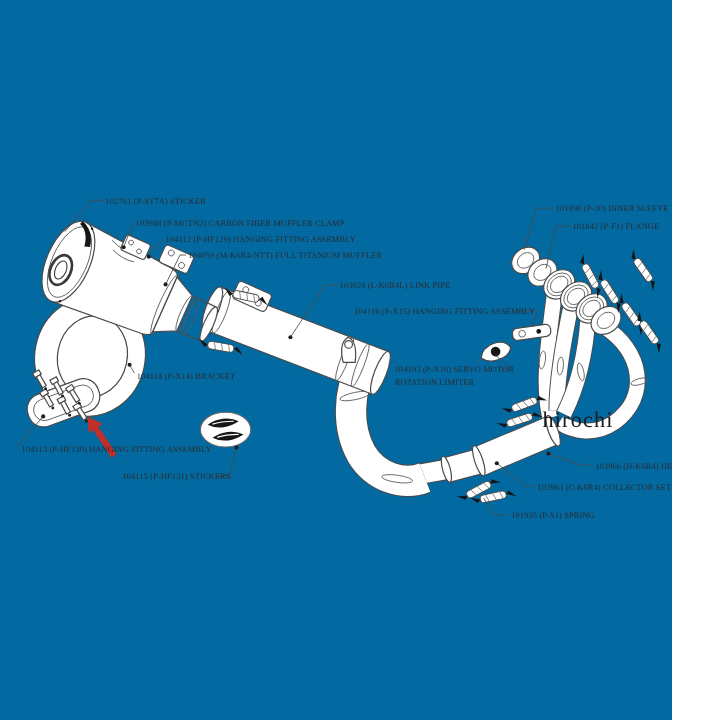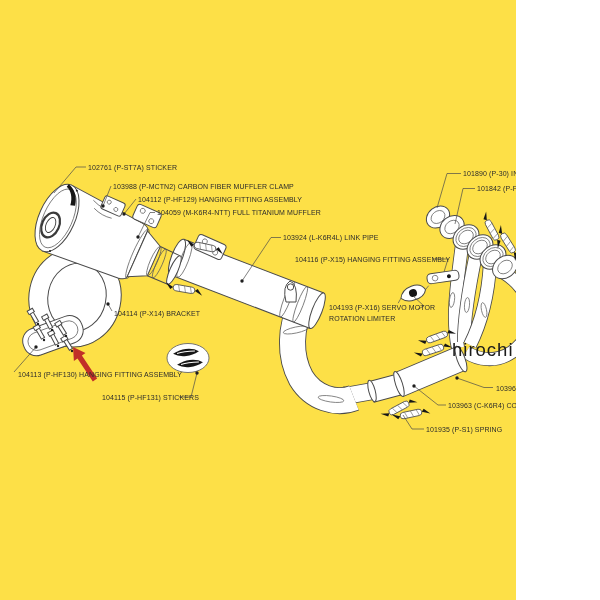--- a/index.html
+++ b/index.html
@@ -1,17 +1,17 @@
 <!DOCTYPE html>
 <html><head>
 <meta charset="utf-8">
 <style>
   html,body{margin:0;padding:0;background:#ffffff;}
-  .stage{position:relative;width:516px;height:600px;background:#fde047;overflow:hidden;
-         font-family:Liberation Sans, sans-serif;}
+  .stage{position:relative;width:560px;height:600px;background:#0369a1;overflow:hidden;
+         font-family:Liberation Serif, serif;}
   svg{display:block}
   .ln{fill:none;stroke:#4a4a4a;stroke-width:1;}
   .lnw{fill:#ffffff;stroke:#4a4a4a;stroke-width:1;}
   .thin{fill:none;stroke:#5a5a5a;stroke-width:0.7;}
   .tubeO{fill:none;stroke:#4a4a4a;stroke-width:14;}
   .tubeI{fill:none;stroke:#ffffff;stroke-width:12.4;}
   .pipeO{fill:none;stroke:#4a4a4a;stroke-width:27;}
   .pipeI{fill:none;stroke:#ffffff;stroke-width:25.2;}
   .segO1{fill:none;stroke:#4a4a4a;stroke-width:18;}
   .segI1{fill:none;stroke:#ffffff;stroke-width:16.2;}

